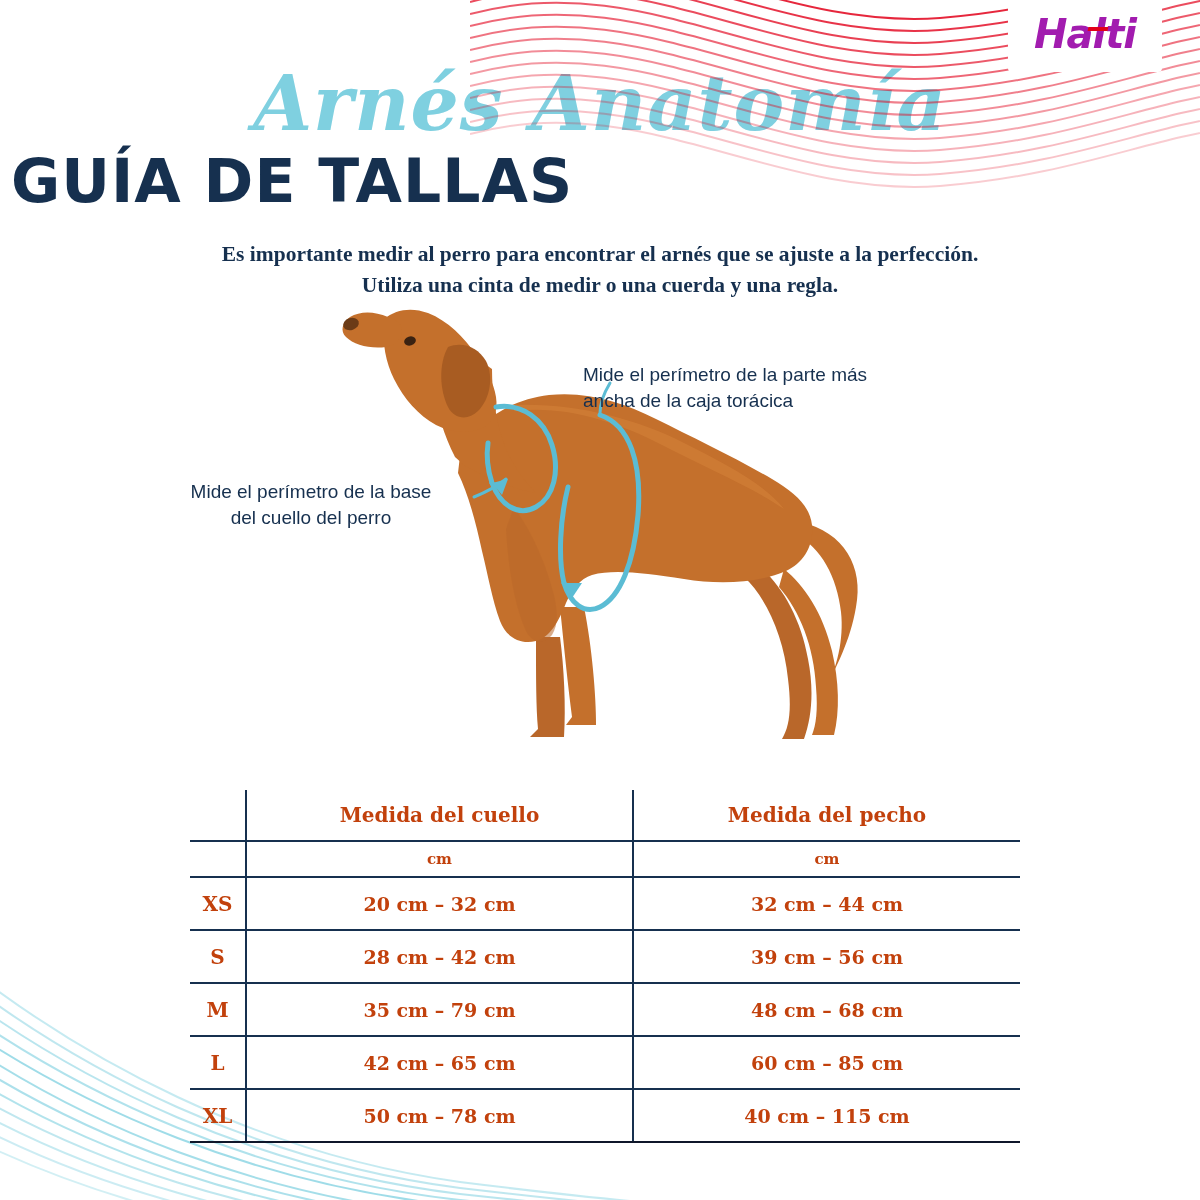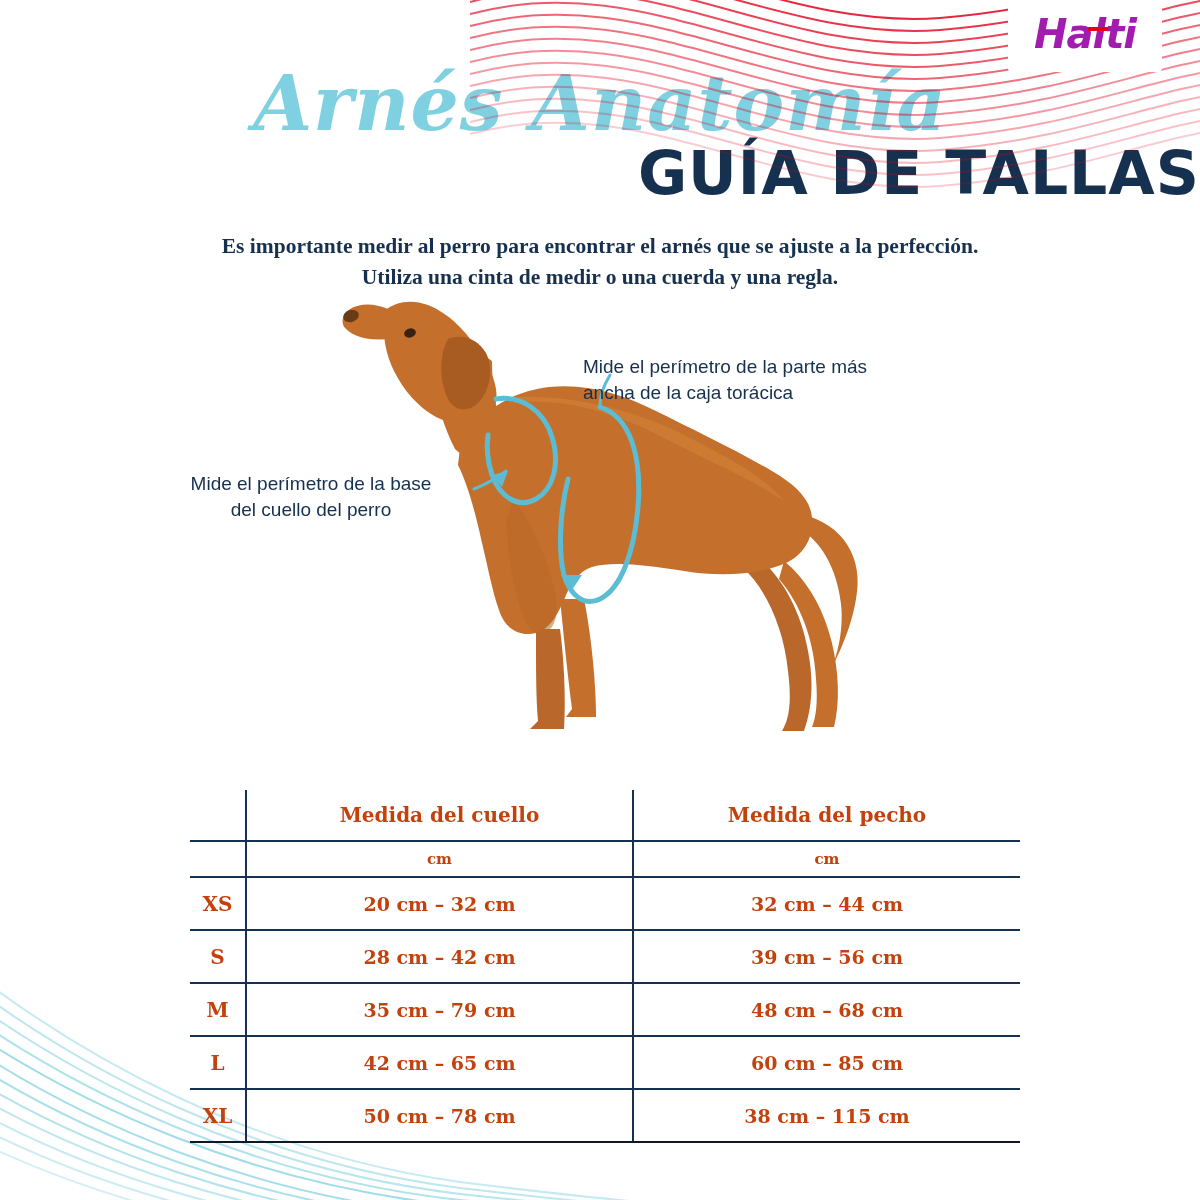--- a/index.html
+++ b/index.html
@@ -77,27 +77,29 @@
     margin-top: 66px;
     font-family: "DejaVu Serif", serif;
     font-style: italic;
     font-weight: bold;
     font-size: 76px;
     line-height: 1;
     color: #7fd0e0;
     letter-spacing: 1px;
   }
   .main-title {
-    text-align: right;
+    text-align: left;
+    margin-top: 8px;
     font-family: "DejaVu Sans", sans-serif;
     font-weight: bold;
     font-size: 60px;
     letter-spacing: 1px;
     color: #16304f;
     line-height: 1.05;
+    padding-left: 11px;
   }
   .subtitle {
     text-align: center;
     margin: 26px auto 0 auto;
     width: 980px;
     font-size: 21.5px;
     font-weight: bold;
     line-height: 1.45;
     color: #16304f;
     font-family: Liberation Serif, serif;
@@ -327,19 +329,19 @@
           <td class="b-t">48 cm – 68 cm</td>
         </tr>
         <tr>
           <td class="size-cell b-t">L</td>
           <td class="b-t b-l b-r">42 cm – 65 cm</td>
           <td class="b-t">60 cm – 85 cm</td>
         </tr>
         <tr>
           <td class="size-cell b-t b-b">XL</td>
           <td class="b-t b-b b-l b-r">50 cm – 78 cm</td>
-          <td class="b-t b-b">38 cm – 115 cm</td>
+          <td class="b-t b-b">40 cm – 115 cm</td>
         </tr>
       </tbody>
     </table>
   </div>
 
 </div>
 
 </body></html>

